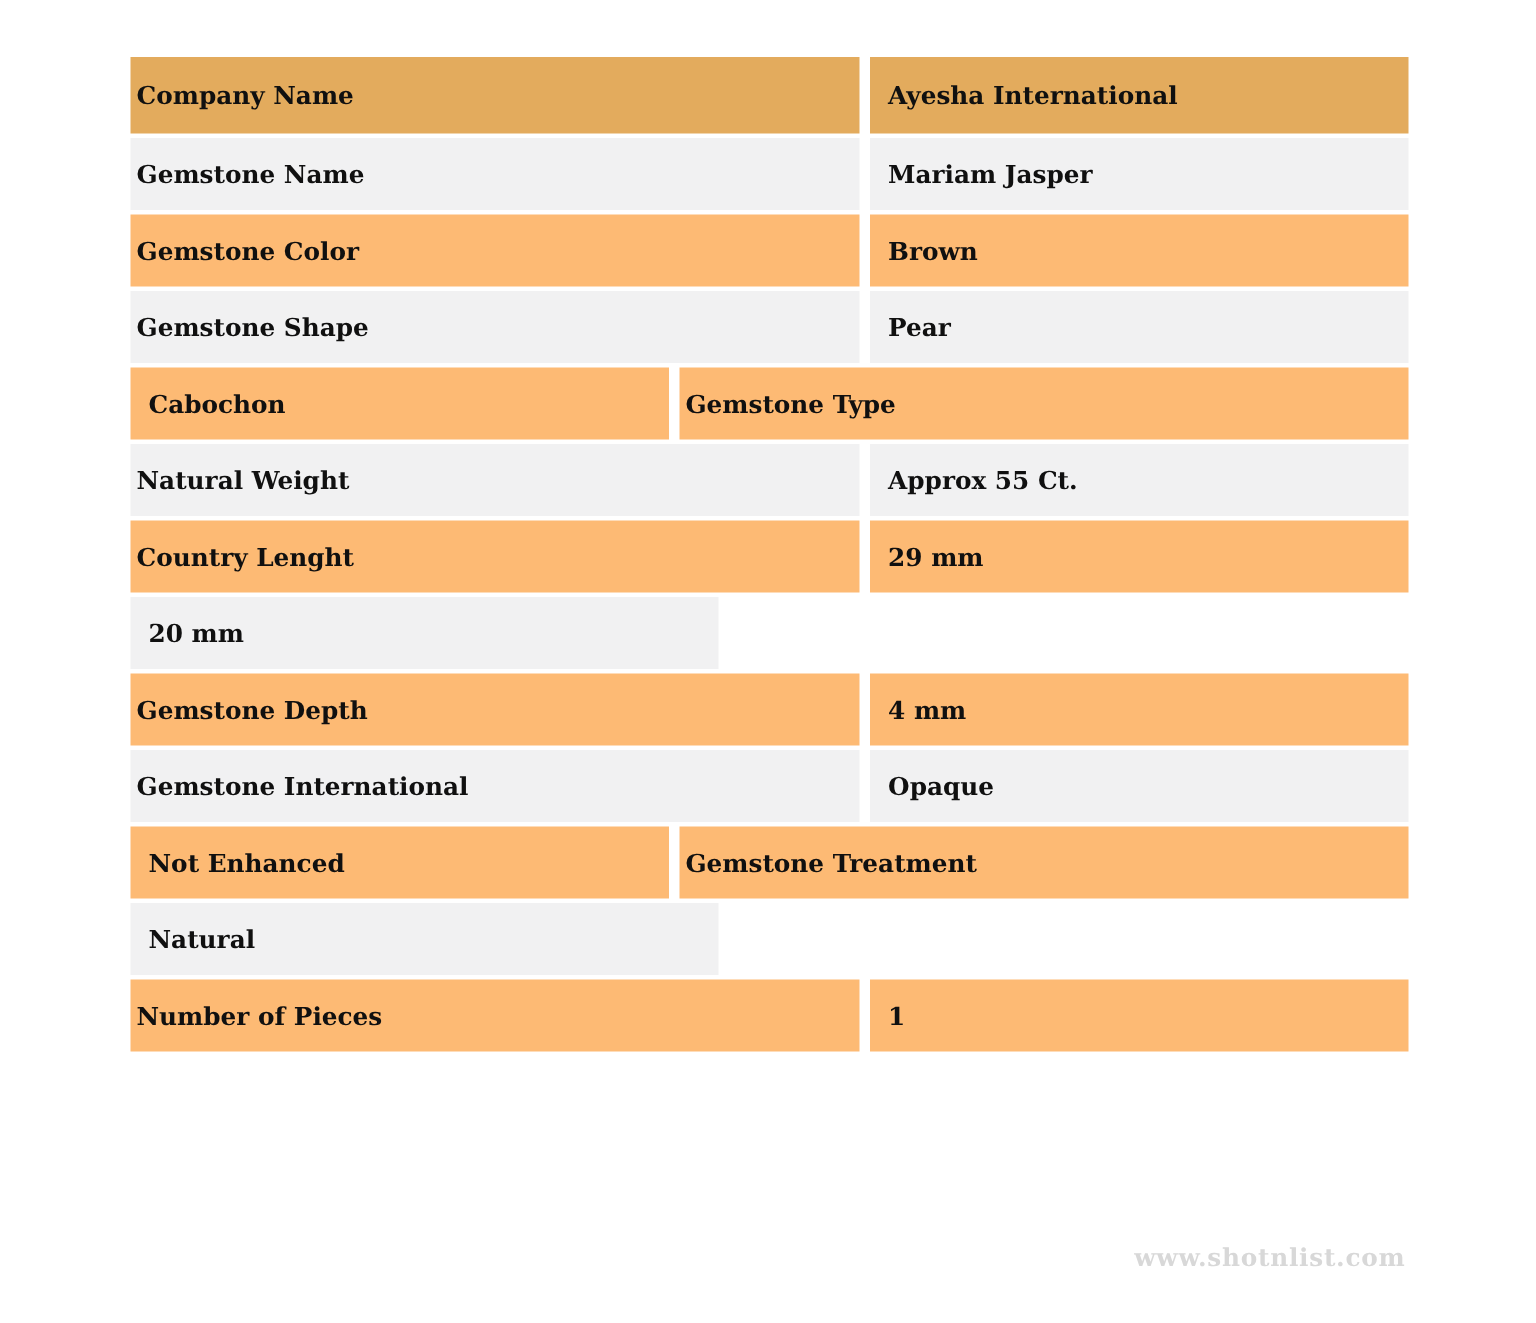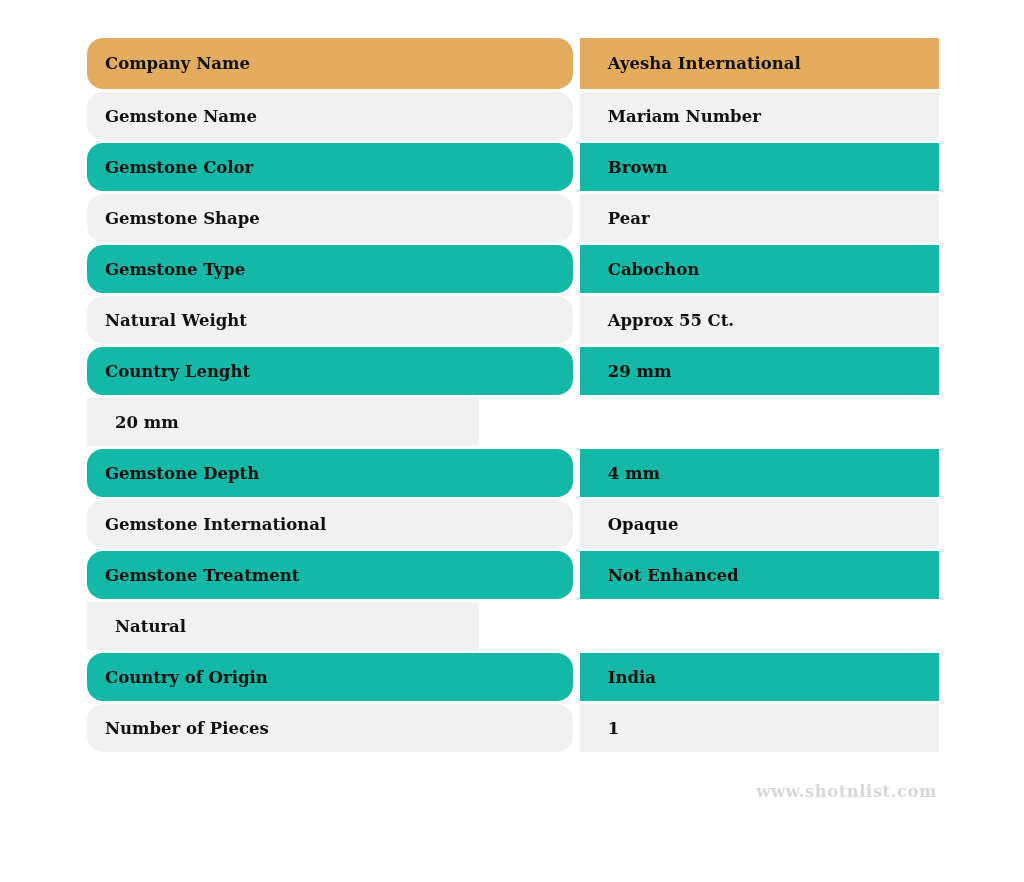--- a/index.html
+++ b/index.html
@@ -30,43 +30,42 @@
     margin-bottom: 3px;
   }
   .cell {
     box-sizing: border-box;
     height: 48px;
     display: flex;
     align-items: center;
     font-size: 16.5px;
     font-weight: 700;
     color: #101010;
-    background: #14b8a6;
+    background: #fdba74;
     white-space: nowrap;
     overflow: hidden;
   }
   .cell.label {
     width: 532px;
-    padding-left: 18px;
-    border-radius: 16px;
+    padding-left: 4px;
   }
   .cell.value {
     width: 392px;
-    padding-left: 28px;
+    padding-left: 12px;
   }
   .trow.header .cell {
     background: #E3AB5D;
     height: 51px;
   }
   .trow:not(.header):nth-child(even) .cell {
     background: #F1F1F2;
   }
   .watermark {
     position: absolute;
-    top: 782px;
+    top: 829px;
     right: 87px;
     font-size: 16.5px;
     font-weight: 700;
     color: #D8D8D8;
     letter-spacing: 0.5px;
   }
 </style>
 </head>
 <body>
 
@@ -74,33 +73,33 @@
 
   <div class="spec-table">
 
     <div class="trow header">
       <div class="cell label">Company Name</div>
       <div class="cell value">Ayesha International</div>
     </div>
 
     <div class="trow">
       <div class="cell label">Gemstone Name</div>
-      <div class="cell value">Mariam Number</div>
+      <div class="cell value">Mariam Jasper</div>
     </div>
     <div class="trow">
       <div class="cell label">Gemstone Color</div>
       <div class="cell value">Brown</div>
     </div>
     <div class="trow">
       <div class="cell label">Gemstone Shape</div>
       <div class="cell value">Pear</div>
     </div>
     <div class="trow">
+      <div class="cell value">Cabochon</div>
       <div class="cell label">Gemstone Type</div>
-      <div class="cell value">Cabochon</div>
     </div>
     <div class="trow">
       <div class="cell label">Natural Weight</div>
       <div class="cell value">Approx 55 Ct.</div>
     </div>
     <div class="trow">
       <div class="cell label">Country Lenght</div>
       <div class="cell value">29 mm</div>
     </div>
     <div class="trow">
@@ -108,29 +107,25 @@
     </div>
     <div class="trow">
       <div class="cell label">Gemstone Depth</div>
       <div class="cell value">4 mm</div>
     </div>
     <div class="trow">
       <div class="cell label">Gemstone International</div>
       <div class="cell value">Opaque</div>
     </div>
     <div class="trow">
+      <div class="cell value">Not Enhanced</div>
       <div class="cell label">Gemstone Treatment</div>
-      <div class="cell value">Not Enhanced</div>
     </div>
     <div class="trow">
       <div class="cell value">Natural</div>
-    </div>
-    <div class="trow">
-      <div class="cell label">Country of Origin</div>
-      <div class="cell value">India</div>
     </div>
     <div class="trow">
       <div class="cell label">Number of Pieces</div>
       <div class="cell value">1</div>
     </div>
 
   </div>
 
   <div class="watermark">www.shotnlist.com</div>
 

